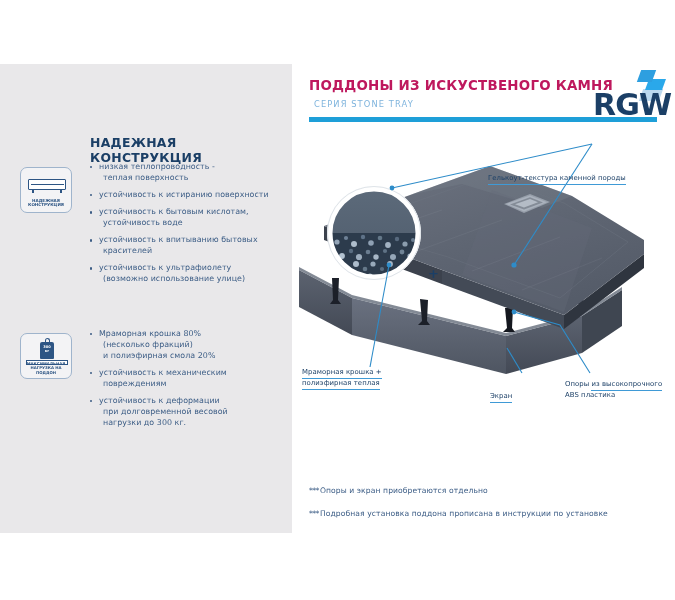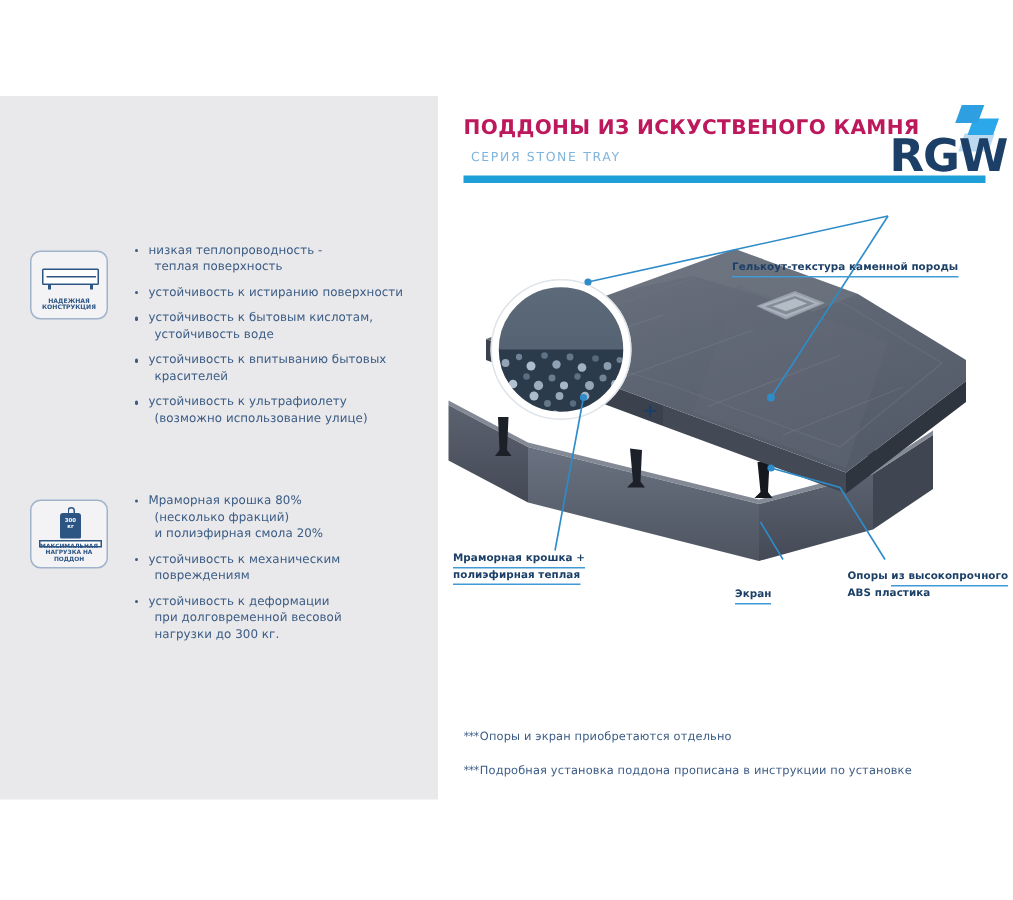--- a/index.html
+++ b/index.html
@@ -211,21 +211,21 @@
     position: absolute;
     left: 0; top: 130px;
     width: 383px; height: 300px;
   }
   .prod-svg { position: absolute; left: 0; top: 0; }
 
   
   .callout {
     position: absolute;
     font-size: 6.9px;
-    font-weight: bold;
+    font-weight: normal;
     color: #1b3f66;
     line-height: 1.42;
     letter-spacing: 0.05px;
     white-space: nowrap;
   }
   .callout .ul-line { border-bottom: 1px solid #3f9ad6; display: inline-block; }
 
   .c-gelcoat { left: 196px; top: 44px; }
   .c-marble  { left: 10px;  top: 238px; }
   .c-screen  { left: 198px; top: 246px; margin-top: 16px; }
@@ -246,20 +246,21 @@
   .footnote .stars { letter-spacing: -0.5px; margin-right: 1px; }
 </style>
 </head>
 <body>
 
 <div id="root">
 
   <div class="left-panel">
     <div class="left-inner">
 
+      <div class="left-title">НАДЕЖНАЯ КОНСТРУКЦИЯ</div>
 
       <div class="badge badge-1">
         <div class="tray-glyph"></div>
         <div class="tray-foot f1"></div>
         <div class="tray-foot f2"></div>
         <div class="badge-caption">
           <div>НАДЕЖНАЯ</div>
           <div>КОНСТРУКЦИЯ</div>
         </div>
       </div>

